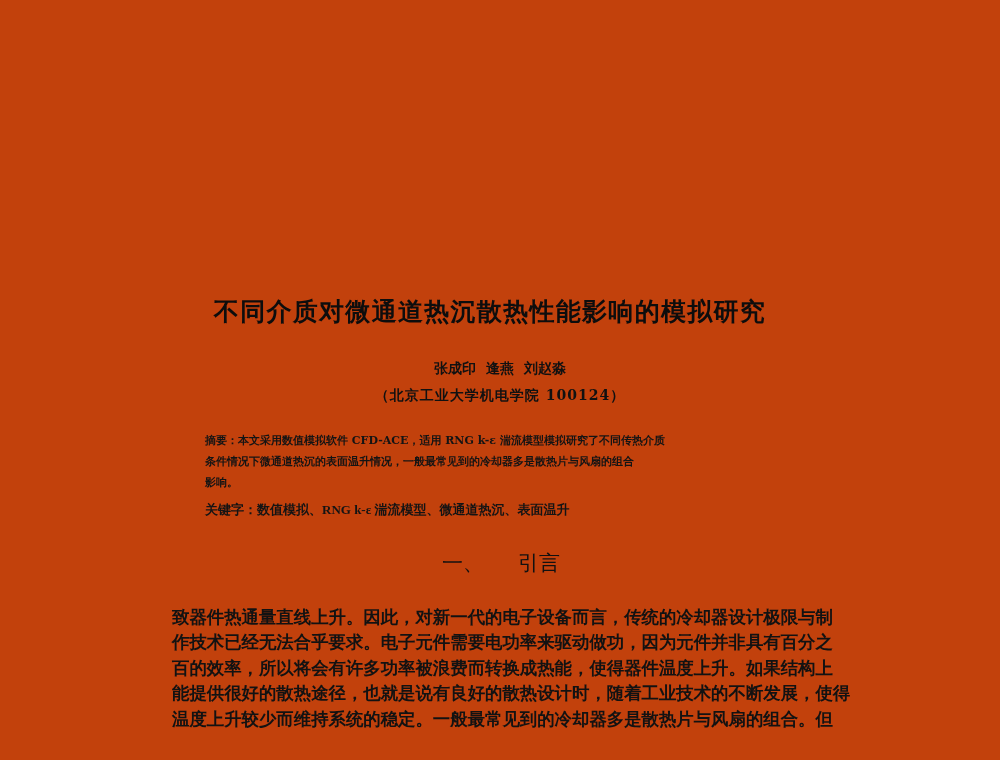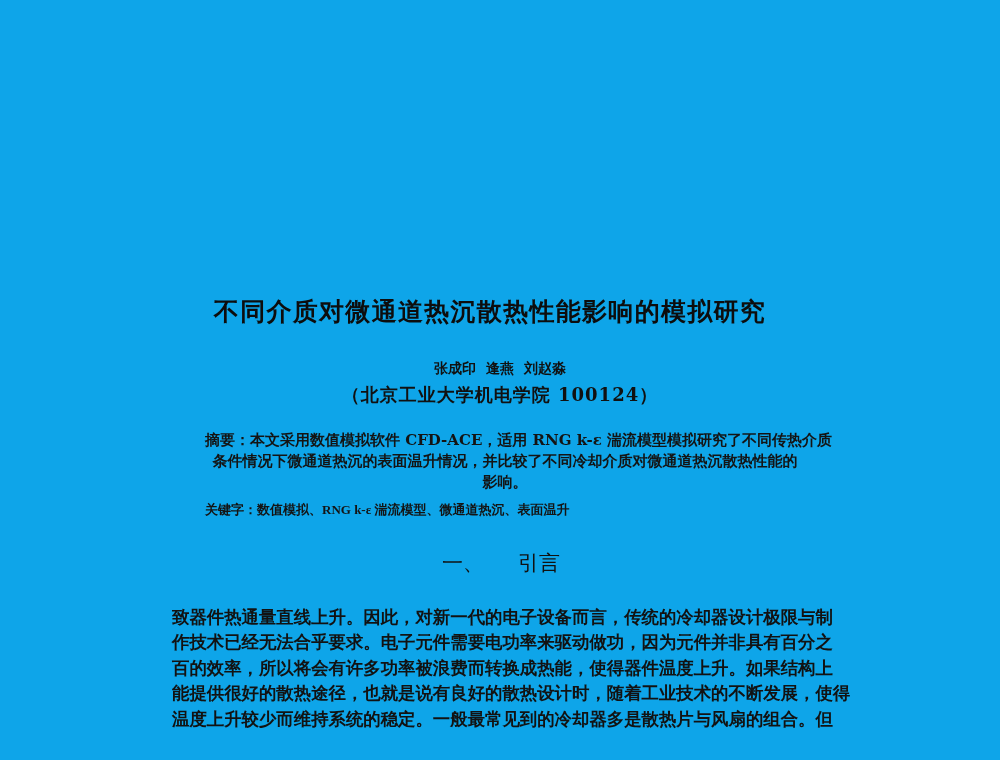--- a/index.html
+++ b/index.html
@@ -13,21 +13,21 @@
       position: relative;
       overflow: hidden;
       color: #111111;
       font-family: "DejaVu Sans", "Liberation Sans", sans-serif;
     }
     .page {
       position: absolute;
       left: 0; top: 0;
       width: 1000px;
       height: 760px;
-      background: #0ea5e9;
+      background: #c2410c;
     }
     .title {
       position: absolute;
       left: 200px;
       width: 580px;
       top: 296px;
       text-align: center;
       font-size: 25px;
       font-weight: bold;
       letter-spacing: 1.3px;
@@ -48,37 +48,36 @@
       word-spacing: 6px;
       white-space: nowrap;
     }
     .affiliation {
       position: absolute;
       left: 300px;
       width: 400px;
       top: 385px;
       text-align: center;
       font-family: "DejaVu Serif", "Liberation Serif", serif;
-      font-size: 18px;
+      font-size: 14px;
       font-weight: bold;
       line-height: 20px;
       letter-spacing: 1px;
       white-space: nowrap;
     }
     .abstract {
       position: absolute;
       left: 205px;
       top: 430px;
       width: 600px;
       font-family: "DejaVu Serif", "Liberation Serif", serif;
-      font-size: 15px;
+      font-size: 11px;
       font-weight: bold;
       line-height: 21px;
       color: #141414;
-      text-align: center;
     }
     .abstract .line {
       display: block;
       white-space: nowrap;
     }
     .keywords {
       position: absolute;
       left: 205px;
       top: 499px;
       width: 600px;
@@ -130,21 +129,21 @@
 <div class="page">
 
   <div class="title">不同介质对微通道热沉散热性能影响的模拟研究</div>
 
   <div class="authors">张成印  逢燕  刘赵淼</div>
 
   <div class="affiliation">（北京工业大学机电学院 100124）</div>
 
   <div class="abstract">
     <span class="line"><span class="label">摘要：</span><span>本文采用数值模拟软件 CFD-ACE，适用 RNG k-ε 湍流模型模拟研究了不同传热介质</span></span>
-    <span class="line">条件情况下微通道热沉的表面温升情况，并比较了不同冷却介质对微通道热沉散热性能的</span>
+    <span class="line">条件情况下微通道热沉的表面温升情况，一般最常见到的冷却器多是散热片与风扇的组合</span>
     <span class="line">影响。</span>
   </div>
 
   <div class="keywords">
     <span class="label">关键字：</span><span>数值模拟、RNG k-ε 湍流模型、微通道热沉、表面温升</span>
   </div>
 
   <div class="section-heading">
     <span class="num">一、</span><span>引言</span>
   </div>

